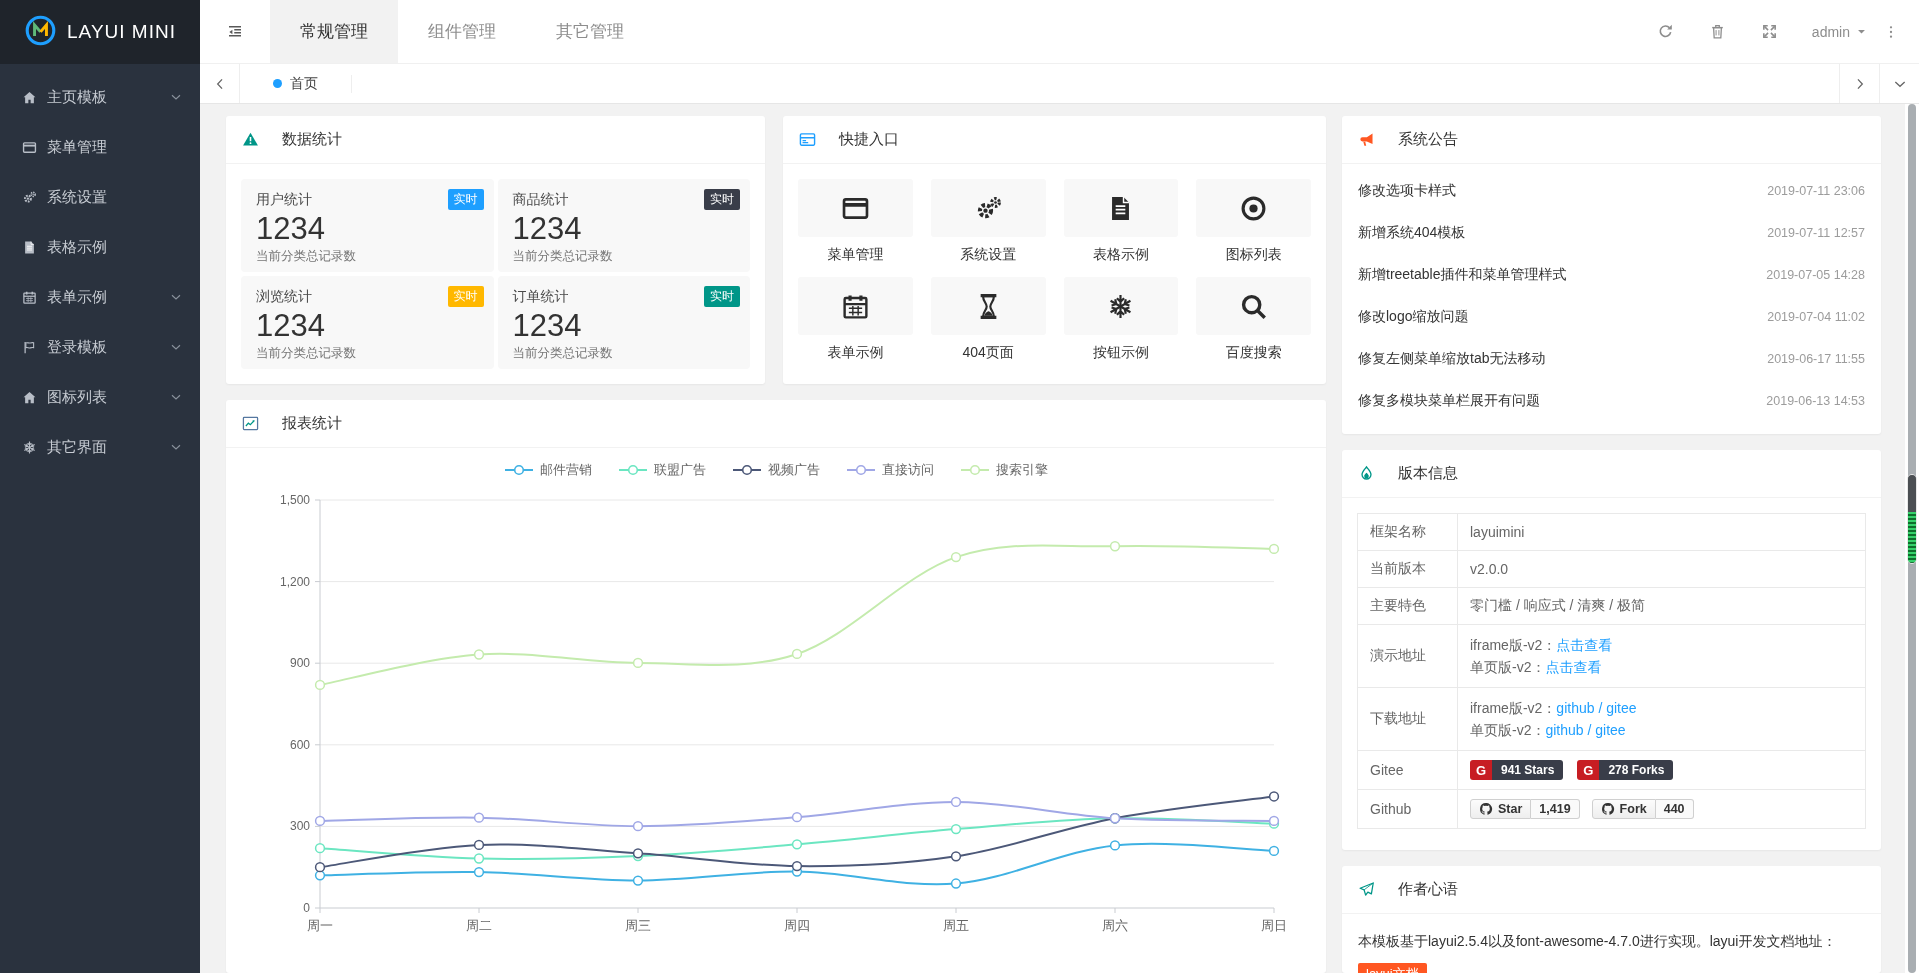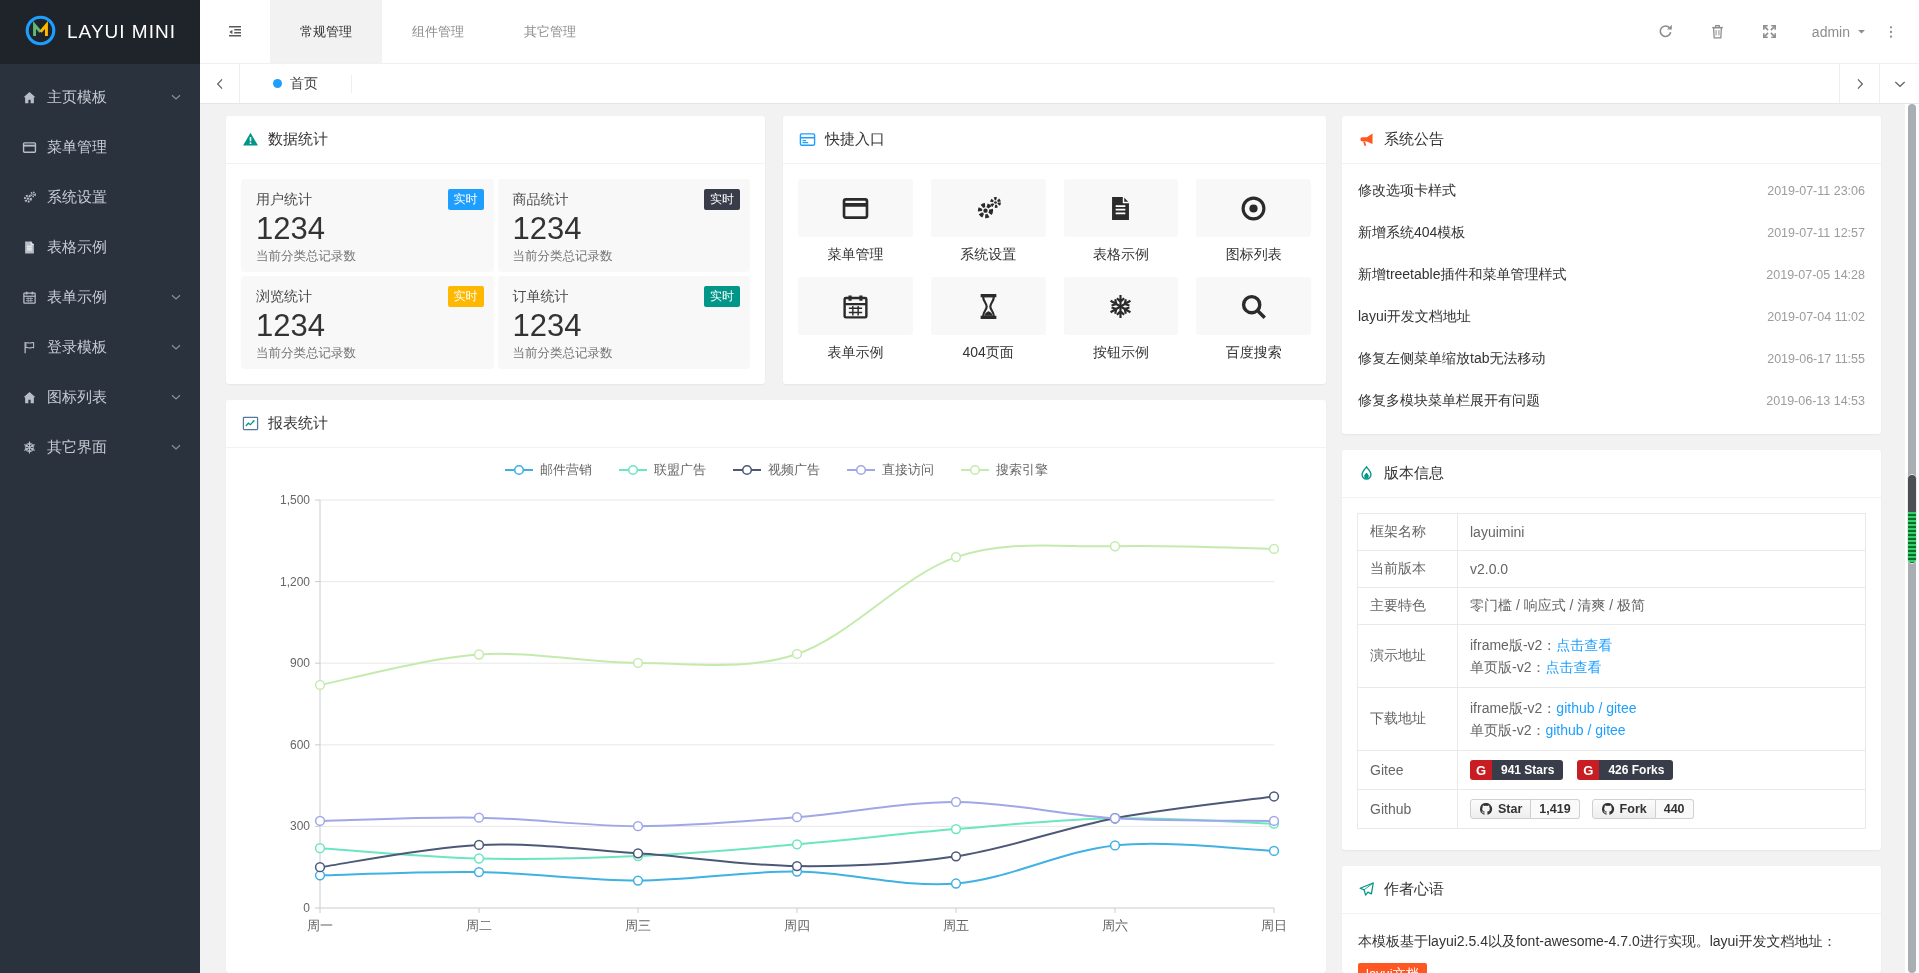--- a/index.html
+++ b/index.html
@@ -15,21 +15,21 @@
   .menu { padding-top:8px;font-family:Liberation Mono, monospace; }
   .m-item { display:flex; align-items:center; height:50px; padding:0 18px 0 22px; color:#c7ccd3; font-size:15px; cursor:pointer; }
   .m-ico { font-size:15px; margin-right:10px; color:#b8bec7; }
   .m-label { flex:1; }
   .m-chev { font-size:12px; color:#8a929c; }
 
   
   .topbar { position:absolute; left:200px; right:0; top:0; height:64px; background:#fff; border-bottom:1px solid #f0f0f0; display:flex; align-items:stretch; }
   .tb-toggle { width:70px; display:flex; align-items:center; justify-content:center; color:#595959; font-size:18px; cursor:pointer; }
   .nav-tabs { display:flex; }
-  .nav-tab { padding:11px 30px; display:flex; align-items:center; font-size:13px; color:#8d8d8d; cursor:pointer; }
+  .nav-tab { padding:11px 30px; display:flex; align-items:center; font-size:17px; color:#8d8d8d; cursor:pointer; }
   .nav-tab.active { background:#f2f2f2; color:#333; }
   .tb-right { margin-left:auto; display:flex; align-items:center; padding-right:14px; color:#8d8d8d; }
   .tb-act { width:52px; display:flex; justify-content:center; font-size:17px; cursor:pointer; }
   .tb-user { display:flex; align-items:center; gap:6px; font-size:14px; margin:0 10px 0 16px; cursor:pointer; }
   .tb-user i { font-size:11px; }
   .tb-more { width:28px; display:flex; justify-content:center; font-size:16px; cursor:pointer; }
 
   
   .tabbar { position:absolute; left:200px; right:0; top:64px; height:40px; background:#fff; border-bottom:1px solid #e6e6e6; display:flex; }
   .tab-btn { width:40px; display:flex; align-items:center; justify-content:center; color:#666; font-size:14px; cursor:pointer; border-right:1px solid #eee; }
@@ -38,21 +38,21 @@
   .ptab { width:112px; display:flex; align-items:center; justify-content:center; gap:8px; font-size:14px; color:#444; border-right:1px solid #eee; cursor:pointer; background:#fff; }
   .ptab .dot { width:9px; height:9px; border-radius:50%; display:inline-block; }
 
   
   .content { position:absolute; left:200px; top:104px; right:14px; bottom:0; padding:12px 24px 0 26px; display:flex; gap:16px; overflow:hidden; }
   .col-left { flex:1; display:flex; flex-direction:column; gap:16px; min-width:0; }
   .col-right { width:539px; flex:none; display:flex; flex-direction:column; gap:16px; }
   .row1 { display:flex; gap:18px; height:275px; }
 
   .card { background:#fff; border-radius:3px; box-shadow:0 1px 2px rgba(0,0,0,.05); overflow:hidden; }
-  .card-hd { height:48px; display:flex; align-items:center; gap:9px; padding:0 16px; border-bottom:1px solid #f2f2f2; font-size:15px; color:#333; }
+  .card-hd { height:48px; display:flex; align-items:center; gap:23px; padding:0 16px; border-bottom:1px solid #f2f2f2; font-size:15px; color:#333; }
   .hd-ico { font-size:17px; }
   .card-bd { padding:15px; }
 
   
   .card-stats { width:539px; flex:none; }
   .stats-grid { display:grid; grid-template-columns:1fr 1fr; gap:4px; }
   .stat-box { background:#f8f8f8; border-radius:4px; padding:12px 15px; height:93px; position:relative; }
   .stat-label { font-size:14px; color:#4a4a4a; }
   .stat-badge { position:absolute; right:10px; top:10px; color:#fff; font-size:12px; padding:2px 6px; border-radius:2px; }
   .stat-value { font-size:31px; color:#333; margin-top:2px; line-height:36px; }
@@ -628,21 +628,21 @@
           </div>
           <div class="notice-row">
     <span class="n-text">新增系统404模板</span>
     <span class="n-date">2019-07-11 12:57</span>
           </div>
           <div class="notice-row">
     <span class="n-text">新增treetable插件和菜单管理样式</span>
     <span class="n-date">2019-07-05 14:28</span>
           </div>
           <div class="notice-row">
-    <span class="n-text">layui开发文档地址</span>
+    <span class="n-text">修改logo缩放问题</span>
     <span class="n-date">2019-07-04 11:02</span>
           </div>
           <div class="notice-row">
     <span class="n-text">修复左侧菜单缩放tab无法移动</span>
     <span class="n-date">2019-06-17 11:55</span>
           </div>
           <div class="notice-row">
     <span class="n-text">修复多模块菜单栏展开有问题</span>
     <span class="n-date">2019-06-13 14:53</span>
           </div>
@@ -686,21 +686,21 @@
                 <div class="v-line"><span>单页版-v2：</span><a class="v-link" style="color:#1E9FFF">github</a><span style="color:#1E9FFF"> / </span><a class="v-link" style="color:#1E9FFF">gitee</a></div>
               </td>
             </tr>
             <tr>
               <td class="v-label">Gitee</td>
               <td><span class="gitee-badge">
                   <span class="gt-g">G</span>
                   <span class="gt-t">941 Stars</span>
                 </span><span class="gitee-badge">
                   <span class="gt-g">G</span>
-                  <span class="gt-t">426 Forks</span>
+                  <span class="gt-t">278 Forks</span>
                 </span></td>
             </tr>
             <tr>
               <td class="v-label">Github</td>
               <td><span class="gh-group">
                   <span class="gh-btn"><i>
                       <svg viewBox="0 0 24 24" width="1em" height="1em">
                         <path fill="currentColor" d="M12 1.8a10.2 10.2 0 0 0-3.2 19.9c.5.1.7-.2.7-.5v-1.9c-2.9.6-3.5-1.2-3.5-1.2-.5-1.2-1.1-1.5-1.1-1.5-.9-.6.1-.6.1-.6 1 .1 1.6 1 1.6 1 .9 1.6 2.4 1.1 3 .9.1-.7.3-1.1.6-1.4-2.3-.3-4.7-1.1-4.7-5.1 0-1.1.4-2 1-2.7-.1-.3-.4-1.3.1-2.7 0 0 .9-.3 2.8 1a9.7 9.7 0 0 1 5.2 0c1.9-1.3 2.8-1 2.8-1 .5 1.4.2 2.4.1 2.7.7.7 1 1.6 1 2.7 0 4-2.4 4.8-4.7 5.1.4.3.7 1 .7 1.9v2.9c0 .3.2.6.7.5A10.2 10.2 0 0 0 12 1.8Z"></path>
                       </svg>
                     </i>Star</span>

